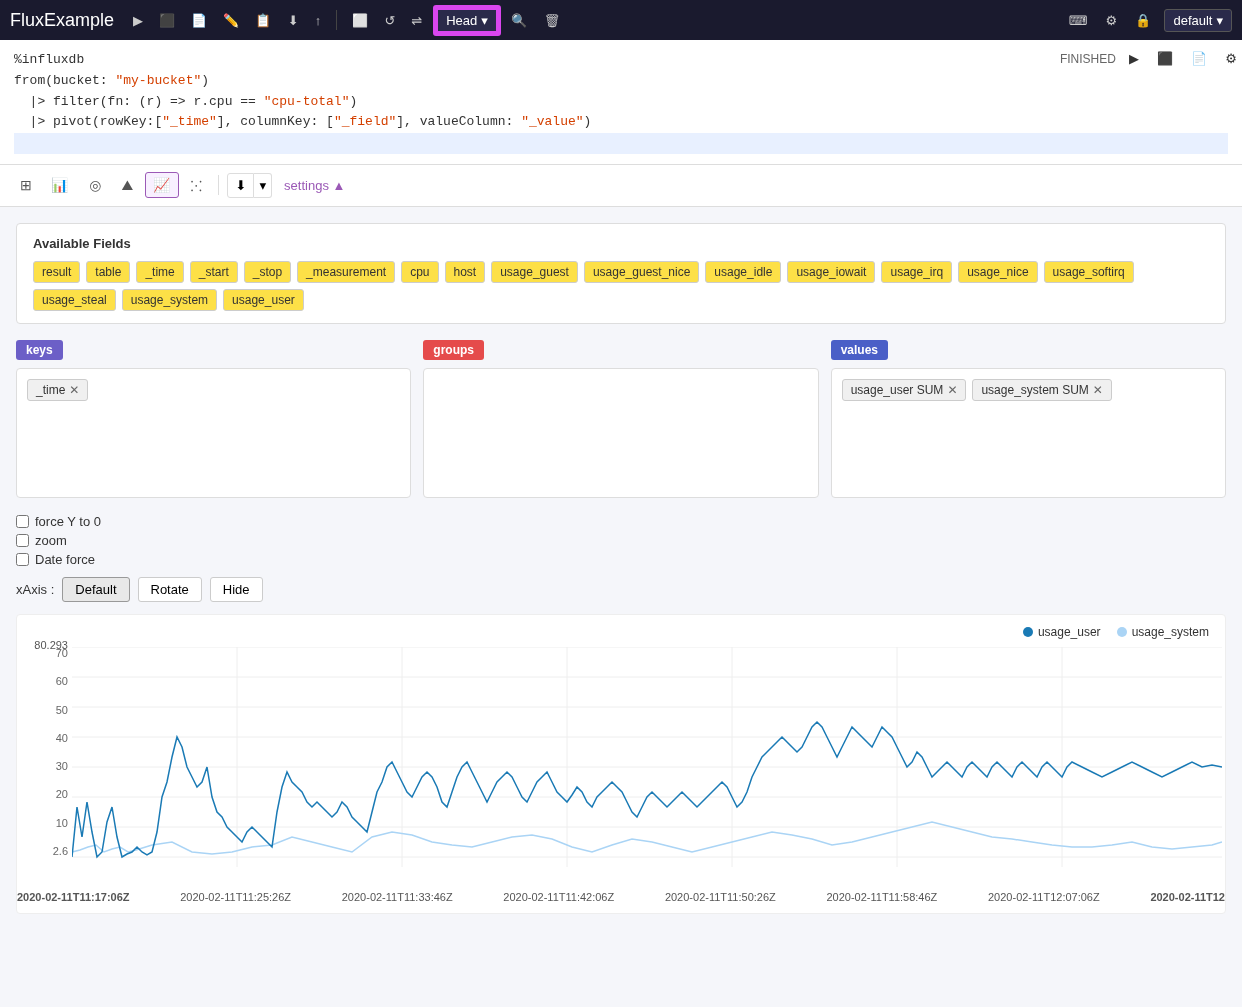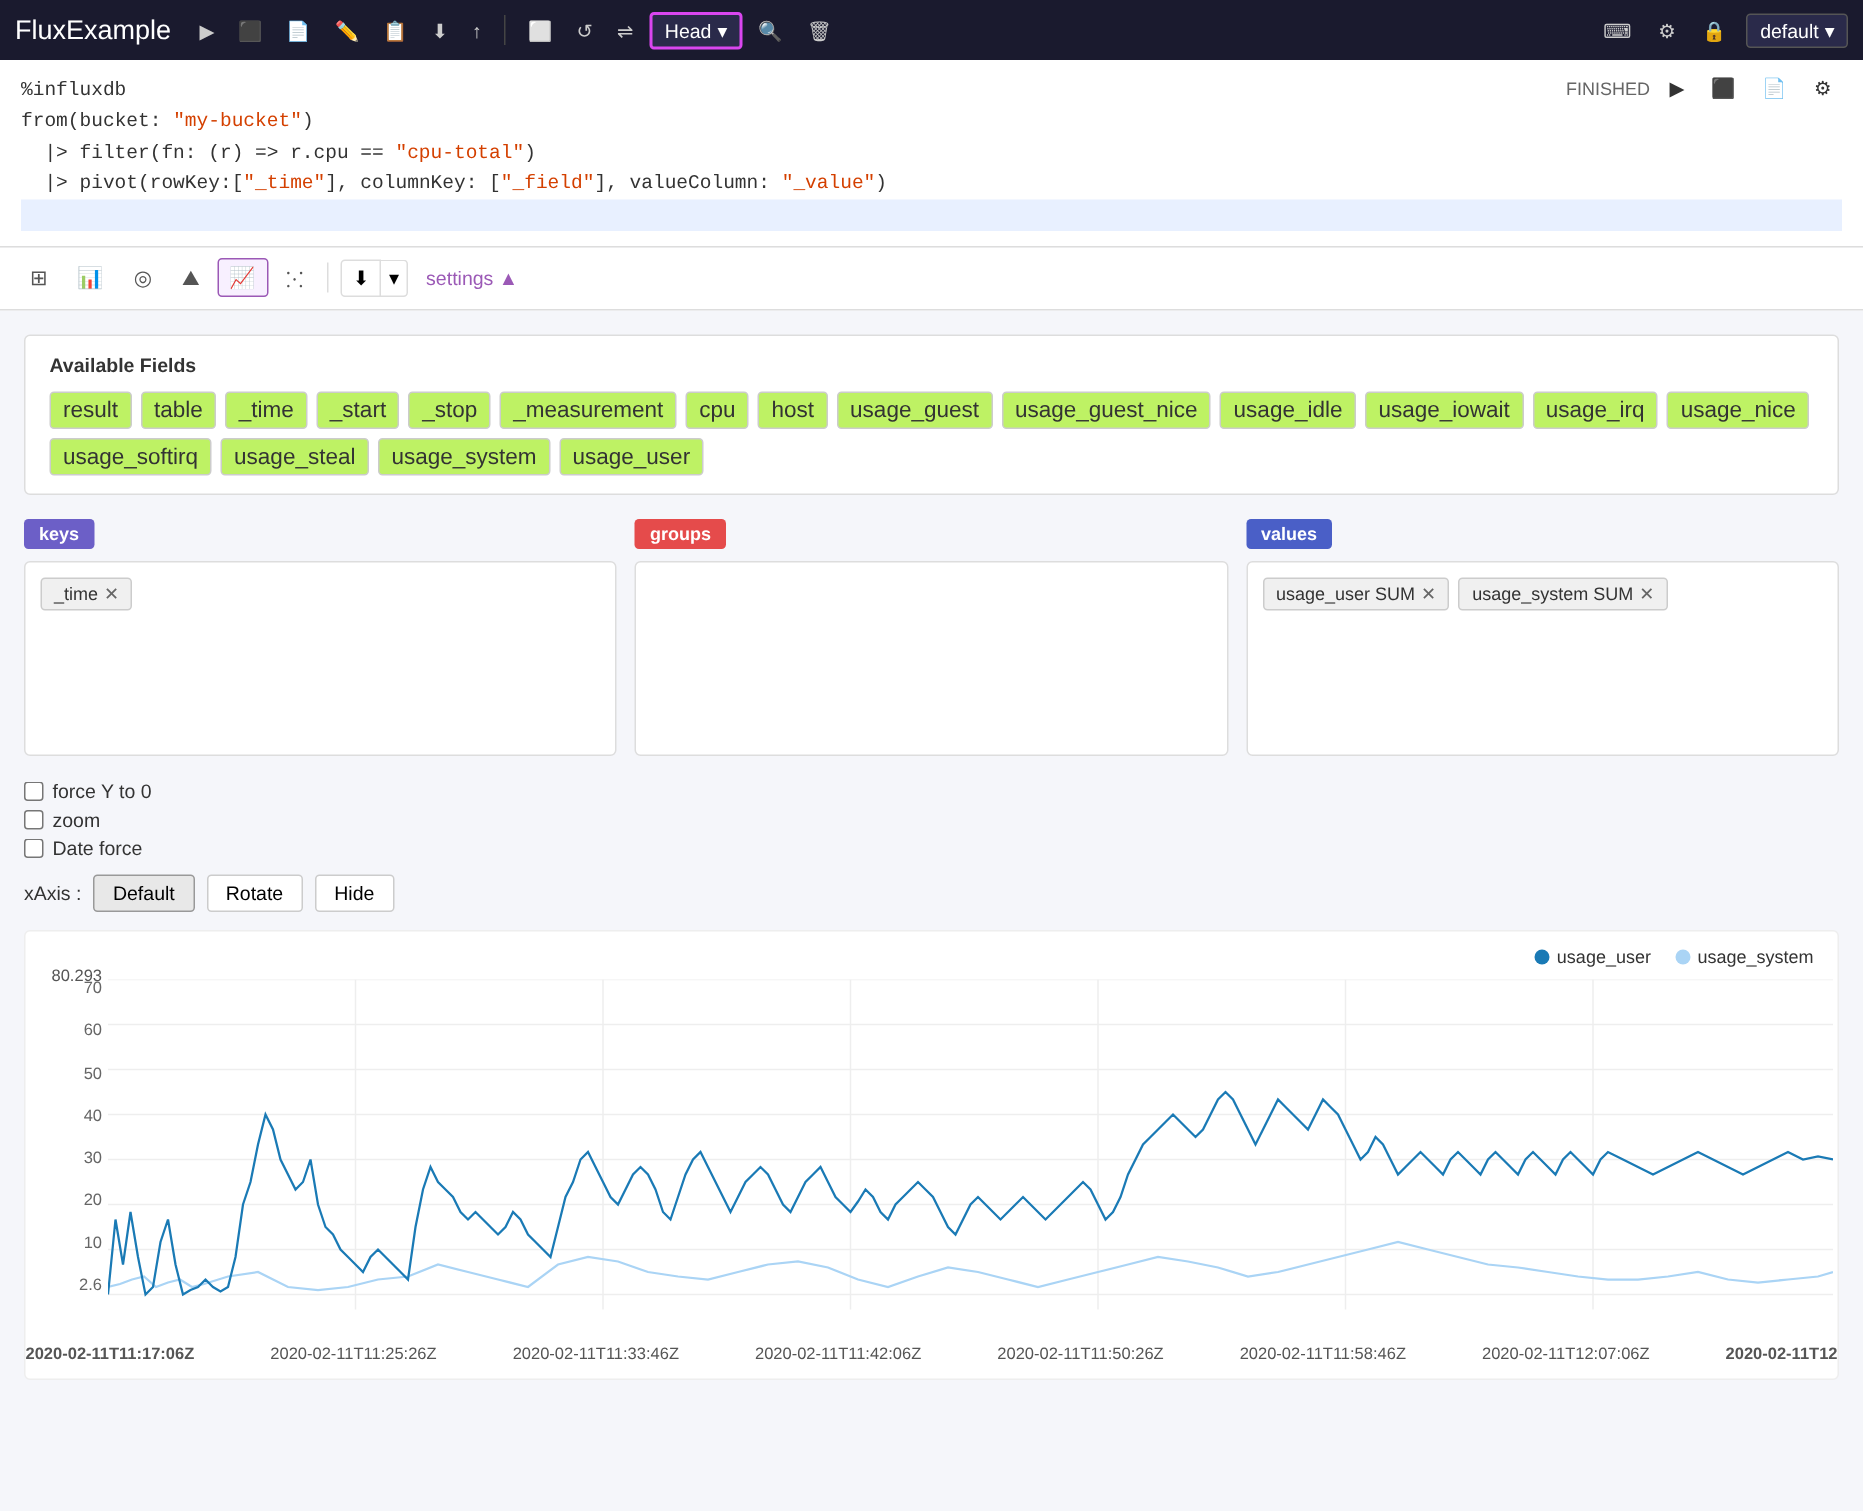--- a/index.html
+++ b/index.html
@@ -10,21 +10,21 @@
       display: flex; align-items: center; background: #1a1a2e; color: #fff;
       padding: 0 10px; height: 40px; gap: 6px;
     }
     #app-title { font-size: 18px; font-weight: normal; color: #fff; margin-right: 8px; }
     .toolbar-btn {
       background: transparent; border: none; color: #ccc; cursor: pointer;
       padding: 3px 5px; border-radius: 3px; font-size: 13px; display: flex; align-items: center;
     }
     .toolbar-separator { width: 1px; height: 20px; background: #444; margin: 0 4px; }
     .head-dropdown {
-      display: flex; align-items: center; background: #2a2a4a; border: 2px solid #d946ef;
+      display: flex; align-items: center; background: #2a2a4a; border: 5px solid #d946ef;
       border-radius: 3px; padding: 3px 8px; color: #fff; cursor: pointer; gap: 4px;
     }
     .top-right { margin-left: auto; display: flex; align-items: center; gap: 8px; }
     .default-dropdown {
       background: #2a2a4a; border: 1px solid #555; border-radius: 3px;
       padding: 3px 8px; color: #fff; cursor: pointer; display: flex; align-items: center; gap: 4px;
     }
 
     
     #editor-area {
@@ -33,21 +33,21 @@
     #editor-content {
       padding: 10px 14px; font-family: 'Courier New', monospace; font-size: 13px;
       line-height: 1.6; background: #fff; min-height: 100px;
     }
     .code-line { white-space: pre; }
     .kw-string { color: #d44000; }
     .kw-fn { color: #333; }
     .cursor-line { background: #e8f0ff; }
 
     .editor-top-right {
-      position: absolute; top: 8px; right: 16px;
+      position: absolute; top: 8px; right: 0;
       display: flex; align-items: center; gap: 8px; color: #666; font-size: 12px;
     }
     .finished-badge { color: #666; font-size: 12px; }
 
     
     #view-toolbar {
       background: #fff; border-bottom: 1px solid #ddd; padding: 6px 12px;
       display: flex; align-items: center; gap: 4px;
     }
     .view-btn {
@@ -64,22 +64,22 @@
     
     #main-content { padding: 16px; }
 
     
     #available-fields {
       background: #fff; border: 1px solid #ddd; border-radius: 4px; padding: 12px 16px; margin-bottom: 16px;
     }
     #available-fields h3 { font-size: 13px; font-weight: 600; margin-bottom: 10px; color: #333; }
     .field-tags { display: flex; flex-wrap: wrap; gap: 6px; }
     .field-tag {
-      background: #bef264; border: 1px solid #ccc; border-radius: 3px;
-      padding: 3px 8px; font-size: 15px; cursor: pointer; color: #333; text-align: center;
+      background: #fde047; border: 1px solid #ccc; border-radius: 3px;
+      padding: 3px 8px; font-size: 12px; cursor: pointer; color: #333; text-align: center;
     }
 
     
     #kgv-row { display: flex; gap: 12px; margin-bottom: 16px; }
     .kgv-section { flex: 1; }
     .kgv-label {
       display: inline-block; padding: 3px 10px; border-radius: 3px; font-size: 12px;
       font-weight: bold; color: #fff; margin-bottom: 8px;
     }
     .label-keys { background: #6c5fc7; }

